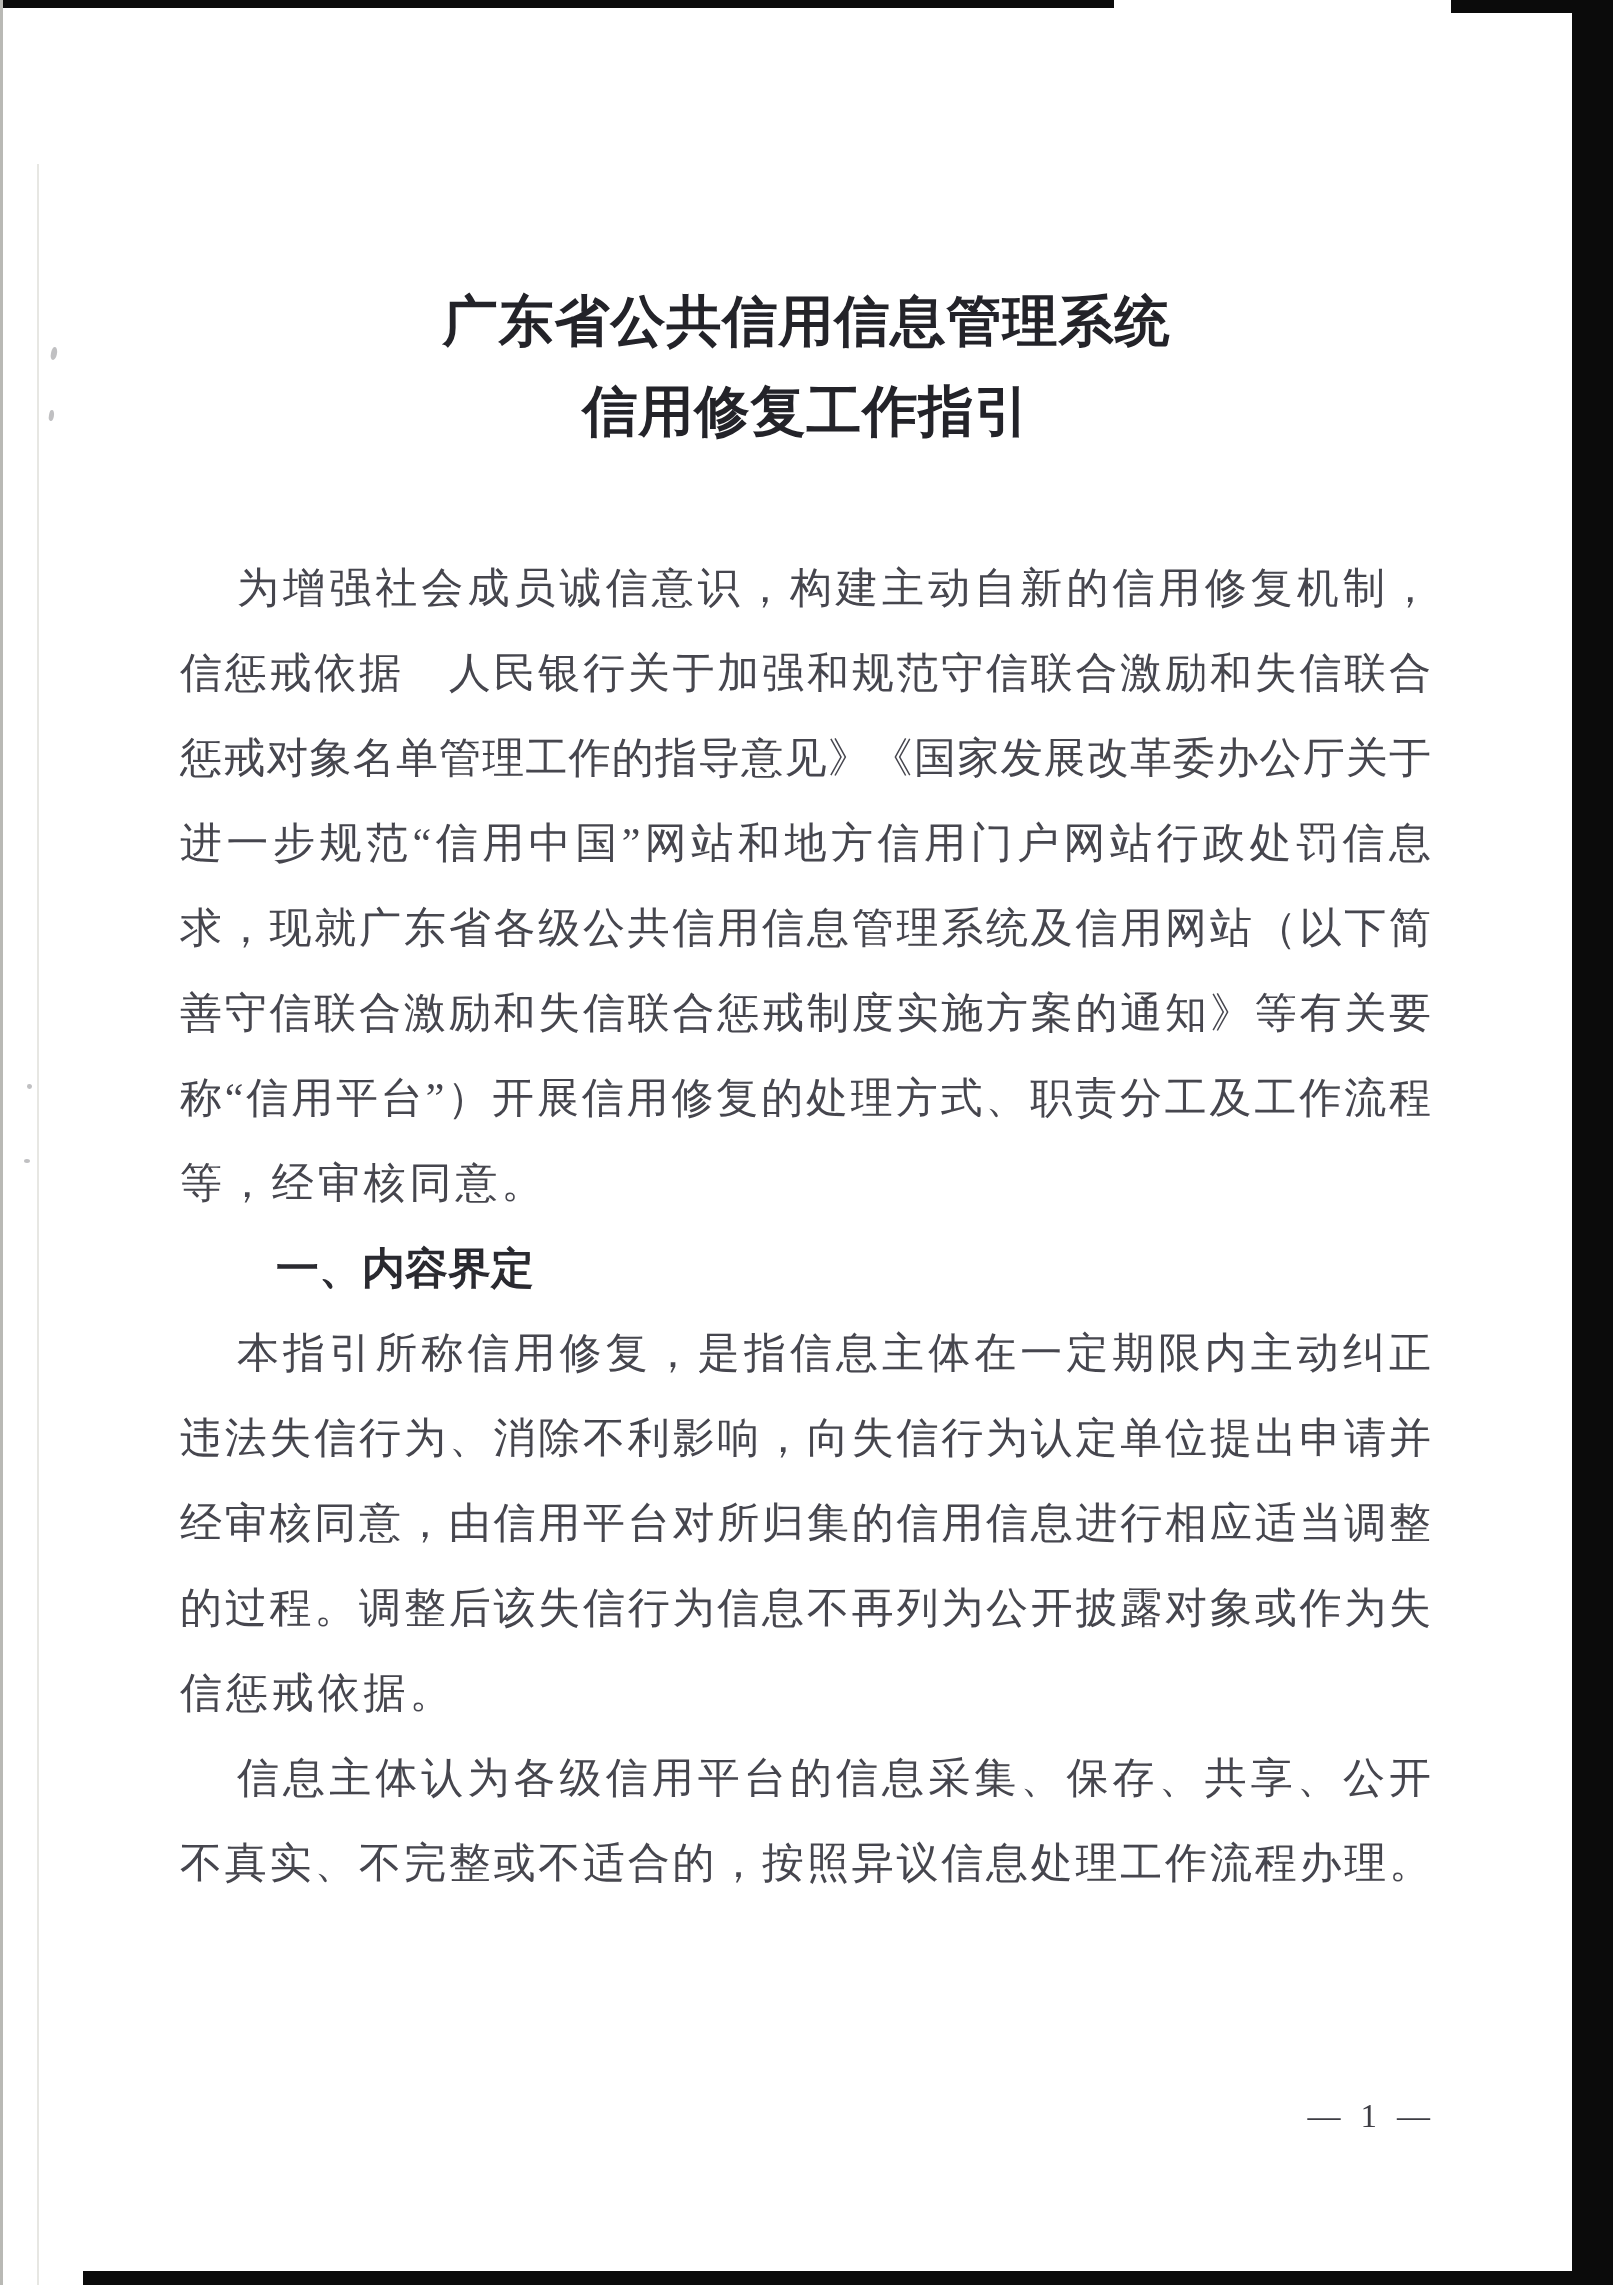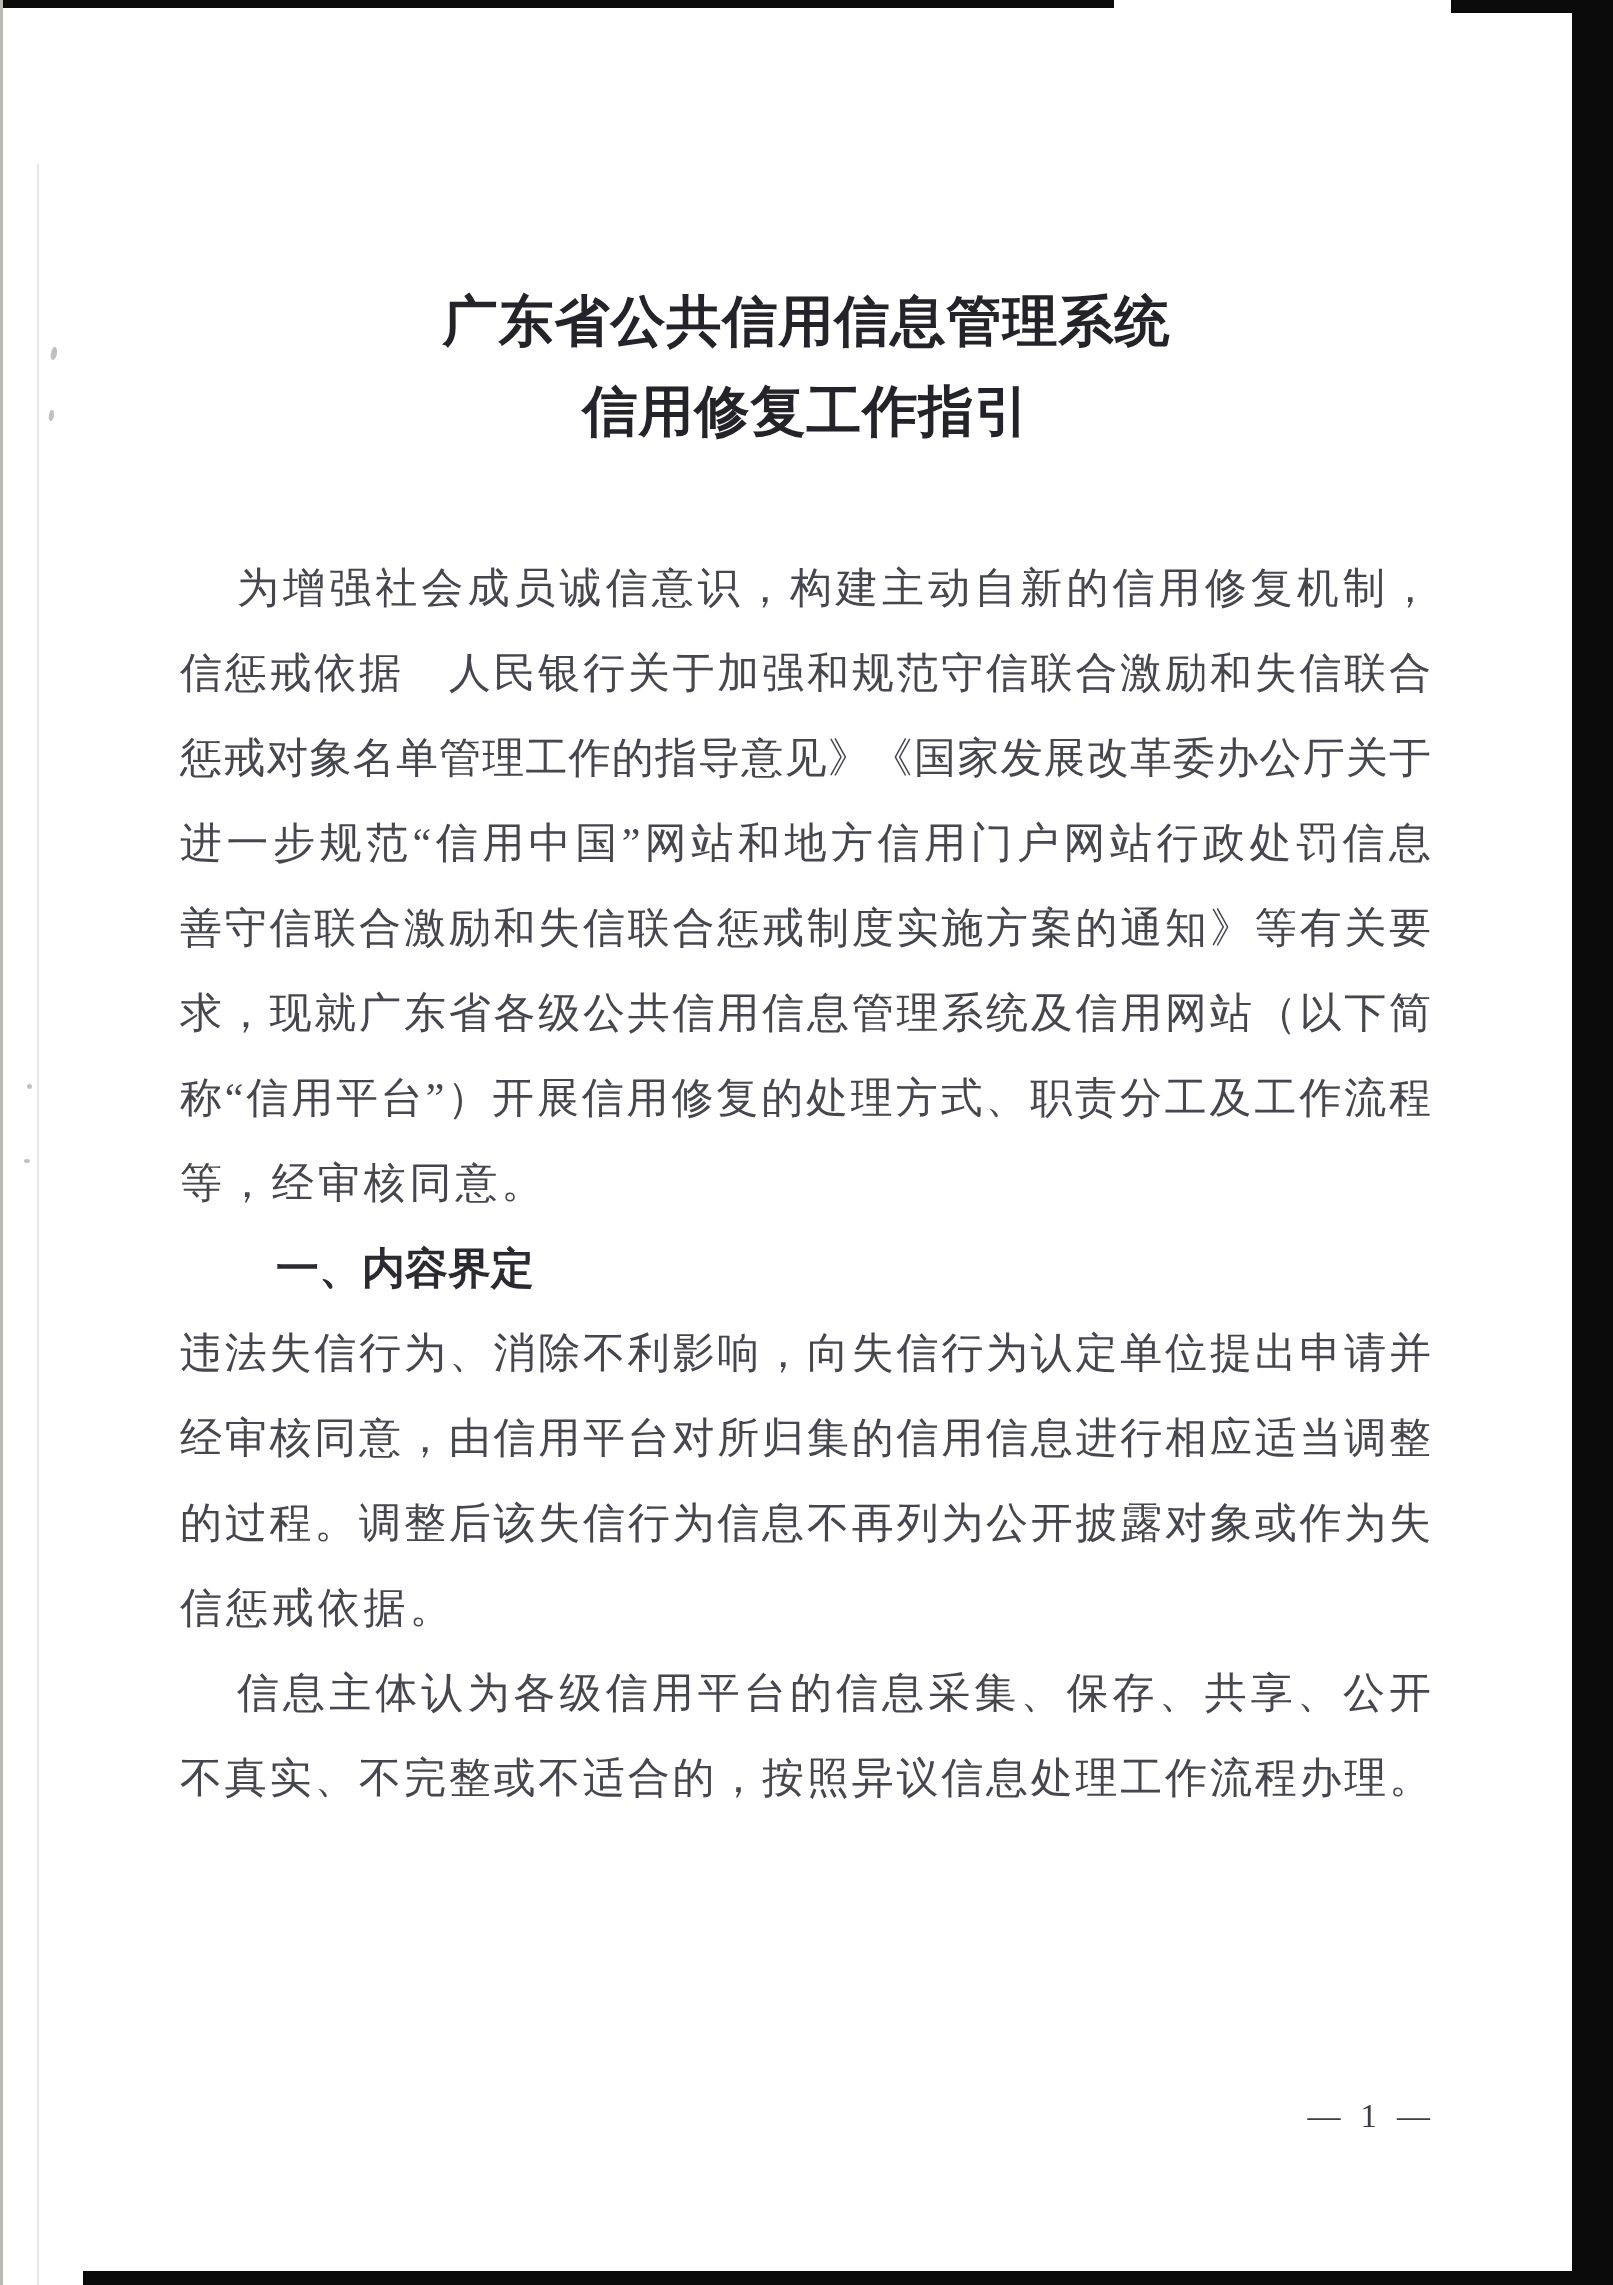--- a/index.html
+++ b/index.html
@@ -84,25 +84,26 @@
   <div id="title">
     <div>广东省公共信用信息管理系统</div>
     <div>信用修复工作指引</div>
   </div>
 
   <div id="body-col">
     <div class="bline just first">为增强社会成员诚信意识，构建主动自新的信用修复机制，</div>
     <div class="bline just">信惩戒依据　人民银行关于加强和规范守信联合激励和失信联合</div>
     <div class="bline just">惩戒对象名单管理工作的指导意见》《国家发展改革委办公厅关于</div>
     <div class="bline just">进一步规范“信用中国”网站和地方信用门户网站行政处罚信息</div>
+    <div class="bline just">求，现就广东省各级公共信用信息管理系统及信用网站（以下简</div>
     <div class="bline just">善守信联合激励和失信联合惩戒制度实施方案的通知》等有关要</div>
-    <div class="bline just">求，现就广东省各级公共信用信息管理系统及信用网站（以下简</div>
     <div class="bline just">称“信用平台”）开展信用修复的处理方式、职责分工及工作流程</div>
     <div class="bline end">等，经审核同意。</div>
     <div class="bline heading">一、内容界定</div>
+    <div class="bline just first">本指引所称信用修复，是指信息主体在一定期限内主动纠正</div>
     <div class="bline just">违法失信行为、消除不利影响，向失信行为认定单位提出申请并</div>
     <div class="bline just">经审核同意，由信用平台对所归集的信用信息进行相应适当调整</div>
     <div class="bline just">的过程。调整后该失信行为信息不再列为公开披露对象或作为失</div>
     <div class="bline end">信惩戒依据。</div>
     <div class="bline just first">信息主体认为各级信用平台的信息采集、保存、共享、公开</div>
     <div class="bline just">不真实、不完整或不适合的，按照异议信息处理工作流程办理。</div>
   </div>
 
   <div id="page-num">— 1 —</div>
 

